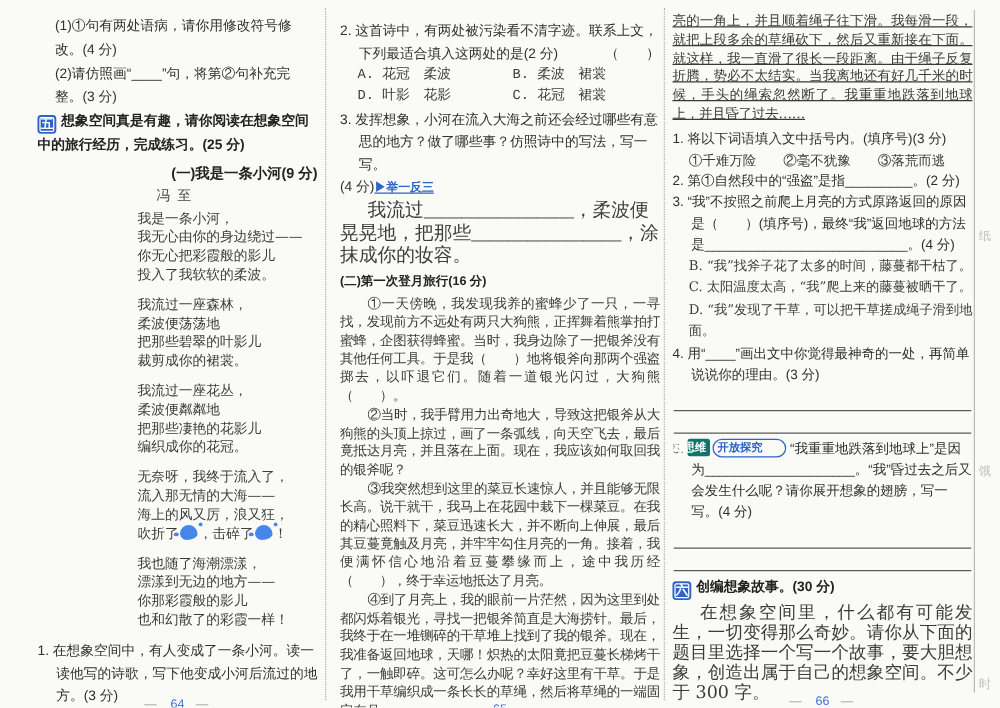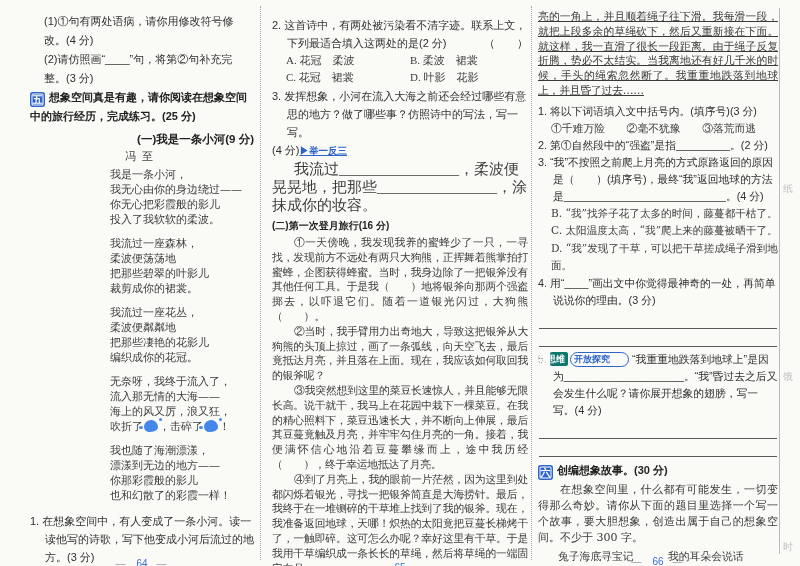--- a/index.html
+++ b/index.html
@@ -30,38 +30,38 @@
   .poem{font-family:"DejaVu Serif",serif;font-size:11px;color:#3b3b3b;margin-left:80px;margin-top:2px;}
   .stanza{margin-bottom:9px;line-height:15px;}
   .prelines{white-space:pre-line;}
   .blot{display:inline-block;width:14px;height:12px;background:#4486ea;position:relative;
     border-radius:52% 48% 62% 38% / 55% 62% 38% 45%;vertical-align:-2px;margin:0 1px;}
   .blot::before{content:"";position:absolute;left:-5px;top:6px;width:4px;height:3px;background:#4486ea;border-radius:50%;}
   .blot::after{content:"";position:absolute;right:-4px;top:-2px;width:3px;height:3px;background:#4486ea;border-radius:50%;}
   .footer{position:absolute;bottom:9px;left:0;width:100%;text-align:center;font-size:10px;color:#9a9ea5;letter-spacing:2px;}
   .footer .num{color:#3a6fd8;margin:0 9px;letter-spacing:0;}
   .optgrid2{display:grid;grid-template-columns:1.05fr 1fr;font-size:11px;line-height:17px;
-    padding-left:14px;font-family:Liberation Serif, serif;color:#3c3c3c;}
+    padding-left:14px;font-family:Liberation Mono, monospace;color:#3c3c3c;}
   .score-tag-line{font-size:11px;line-height:18px;}
   .jyfs{color:#2e63c8;font-size:9.5px;text-decoration:underline;font-weight:700;}
   .fill{font-family:Liberation Serif, serif;font-size:15px;line-height:18px;text-indent:22px;color:#3c3c3c;}
   .p2title{font-size:10px;font-weight:700;text-align:left;line-height:21px;margin-top:1px;color:#222;}
   .narr{font-family:"DejaVu Serif",serif;font-size:10.8px;line-height:14.8px;text-align:justify;
     text-indent:22px;color:#3a3a3a;letter-spacing:-0.2px;}
   .narr-cont{text-indent:0;text-decoration:underline;}
   .c3 .q{font-size:10.8px;line-height:17px;}
   .words{font-family:"DejaVu Serif",serif;font-size:10.8px;line-height:17px;padding-left:13px;color:#3c3c3c;}
   .optlist{font-family:"DejaVu Serif",serif;font-size:10.6px;line-height:17.5px;padding-left:13px;color:#3c3c3c;}
   .rule{border-bottom:1px solid #5a5a5a;height:17px;margin:0 1px;}
   .rules{margin:2px 0 4px 0;}
   .tag-solid{display:inline-block;background:#0f766e;color:#fff;font-size:9px;line-height:12px;
     padding:1px 3px;border-radius:2px;font-weight:700;vertical-align:1px;}
   .tag-outline{display:inline-block;color:#2e63c8;border:1px solid #2e63c8;font-size:9px;line-height:11px;
     padding:1px 18px;border-radius:8px;font-weight:700;vertical-align:1px;margin-left:2px;}
-  .sec6-para{font-family:"DejaVu Serif",serif;font-size:11px;line-height:16px;text-align:justify;
+  .sec6-para{font-family:"DejaVu Serif",serif;font-size:14px;line-height:16px;text-align:justify;
     text-indent:22px;color:#3a3a3a;margin-top:2px;}
   .topics{display:grid;grid-template-columns:1fr 1fr;font-family:"DejaVu Serif",serif;
     font-size:10.8px;line-height:17px;padding-left:20px;color:#3c3c3c;margin-top:2px;}
 </style>
 </head>
 <body>
 
 <div class="col col1 c1">
   <div class="sub">(1)①句有两处语病，请你用修改符号修改。(4 分)</div>
   <div class="sub">(2)请仿照画“____”句，将第②句补充完整。(3 分)</div>
@@ -102,22 +102,22 @@
 <div class="sep sep1"></div>
 
 <div class="col col2 c2">
   <div class="q">
     <span>2. 这首诗中，有两处被污染看不清字迹。联系上文，下列最适合填入这两处的是(2 分)</span>
     <span style="float:right">（　　）</span>
   </div>
   <div class="optgrid2">
     <span>A. 花冠　柔波</span>
     <span>B. 柔波　裙裳</span>
+    <span>D. 叶影　花影</span>
     <span>C. 花冠　裙裳</span>
-    <span>D. 叶影　花影</span>
   </div>
   <div class="q" style="margin-top:1px">3. 发挥想象，小河在流入大海之前还会经过哪些有意思的地方？做了哪些事？仿照诗中的写法，写一写。</div>
   <div class="score-tag-line">
     <span>(4 分)</span><span class="jyfs">▶举一反三</span>
   </div>
   <div class="fill">我流过________________，柔波便晃晃地，把那些________________，涂抹成你的妆容。</div>
   <div class="p2title">(二)第一次登月旅行(16 分)</div>
   <div class="narr">①一天傍晚，我发现我养的蜜蜂少了一只，一寻找，发现前方不远处有两只大狗熊，正挥舞着熊掌拍打蜜蜂，企图获得蜂蜜。当时，我身边除了一把银斧没有其他任何工具。于是我（　　）地将银斧向那两个强盗掷去，以吓退它们。随着一道银光闪过，大狗熊（　　）。</div>
   <div class="narr">②当时，我手臂用力出奇地大，导致这把银斧从大狗熊的头顶上掠过，画了一条弧线，向天空飞去，最后竟抵达月亮，并且落在上面。现在，我应该如何取回我的银斧呢？</div>
   <div class="narr">③我突然想到这里的菜豆长速惊人，并且能够无限长高。说干就干，我马上在花园中栽下一棵菜豆。在我的精心照料下，菜豆迅速长大，并不断向上伸展，最后其豆蔓竟触及月亮，并牢牢勾住月亮的一角。接着，我便满怀信心地沿着豆蔓攀缘而上，途中我历经（　　），终于幸运地抵达了月亮。</div>

